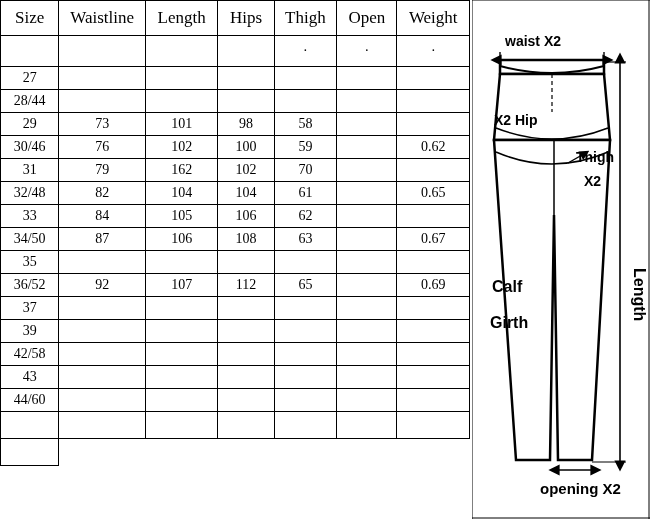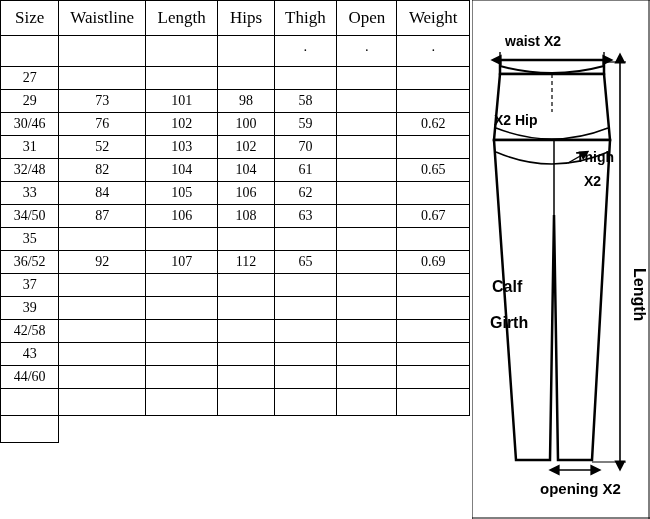--- a/index.html
+++ b/index.html
@@ -135,41 +135,50 @@
           <tr>
             <td>27</td>
             <td></td>
             <td></td>
             <td></td>
             <td></td>
             <td></td>
             <td></td>
           </tr>
           <tr>
+            <td>28/44</td>
+            <td></td>
+            <td></td>
+            <td></td>
+            <td></td>
+            <td></td>
+            <td></td>
+          </tr>
+          <tr>
             <td>29</td>
             <td>73</td>
             <td>101</td>
             <td>98</td>
             <td>58</td>
             <td></td>
             <td></td>
           </tr>
           <tr>
             <td>30/46</td>
             <td>76</td>
             <td>102</td>
             <td>100</td>
             <td>59</td>
             <td></td>
             <td>0.62</td>
           </tr>
           <tr>
             <td>31</td>
-            <td>52</td>
-            <td>103</td>
+            <td>79</td>
+            <td>162</td>
             <td>102</td>
             <td>70</td>
             <td></td>
             <td></td>
           </tr>
           <tr>
             <td>32/48</td>
             <td>82</td>
             <td>104</td>
             <td>104</td>

